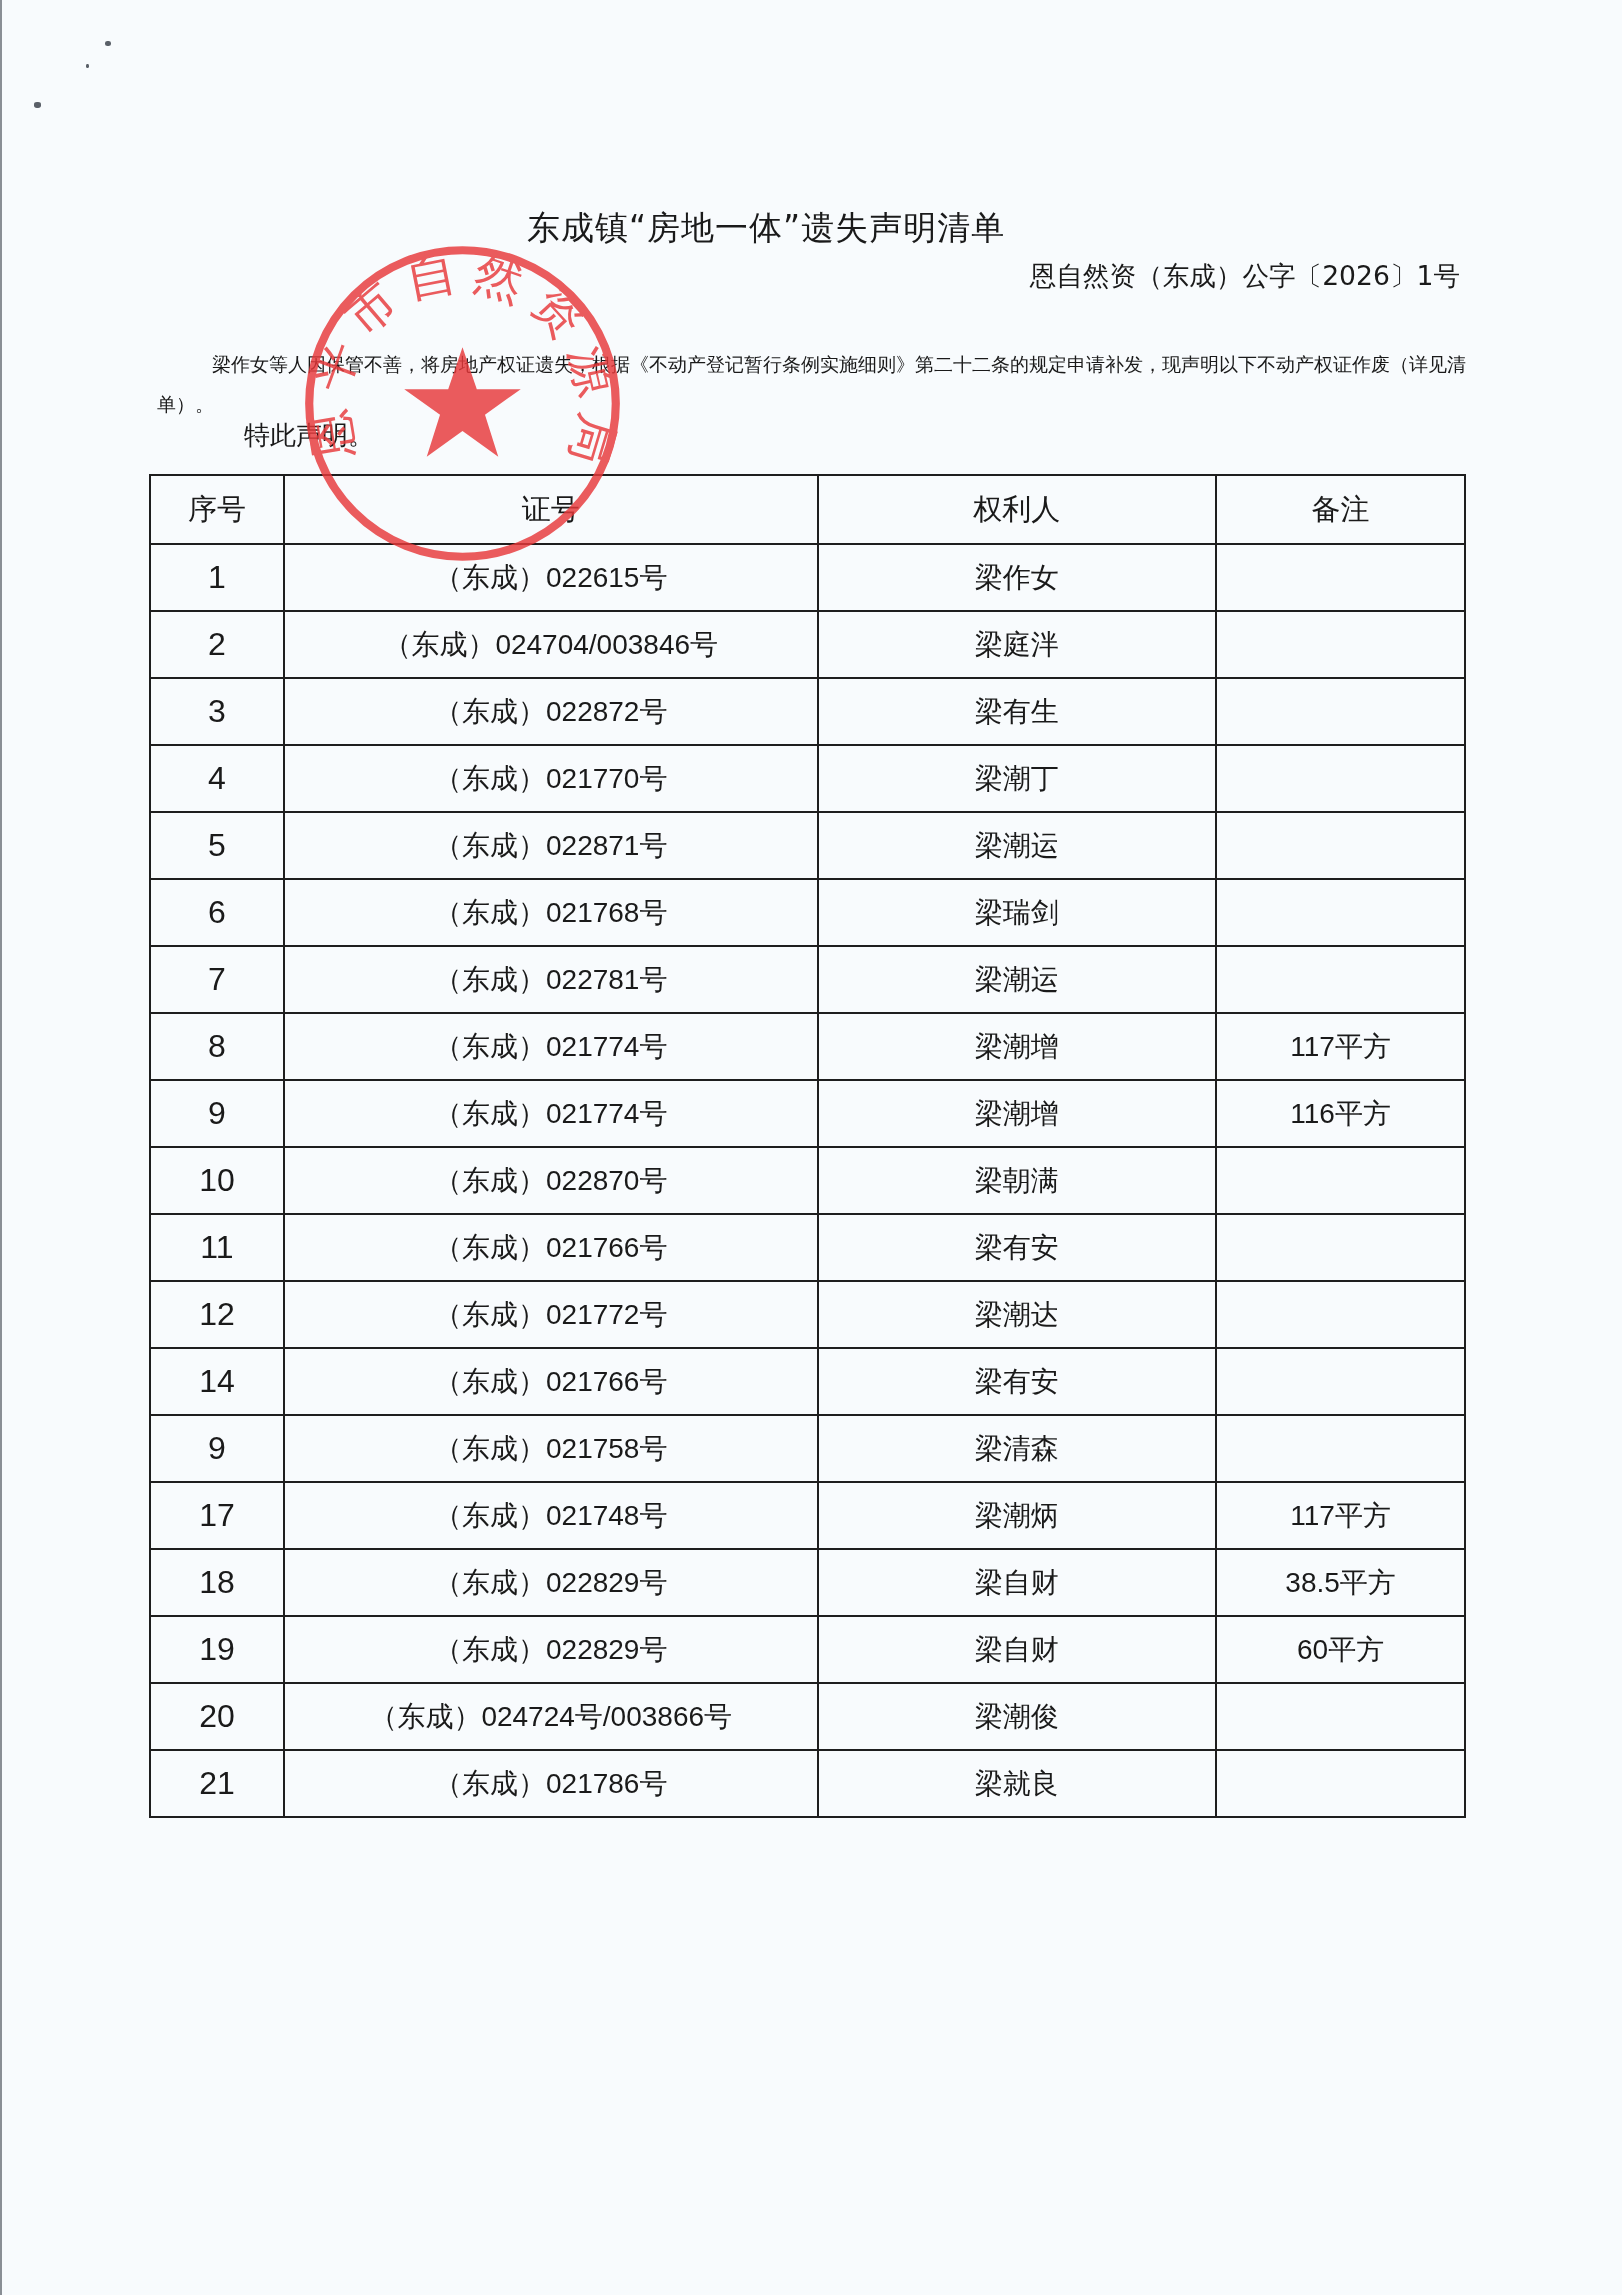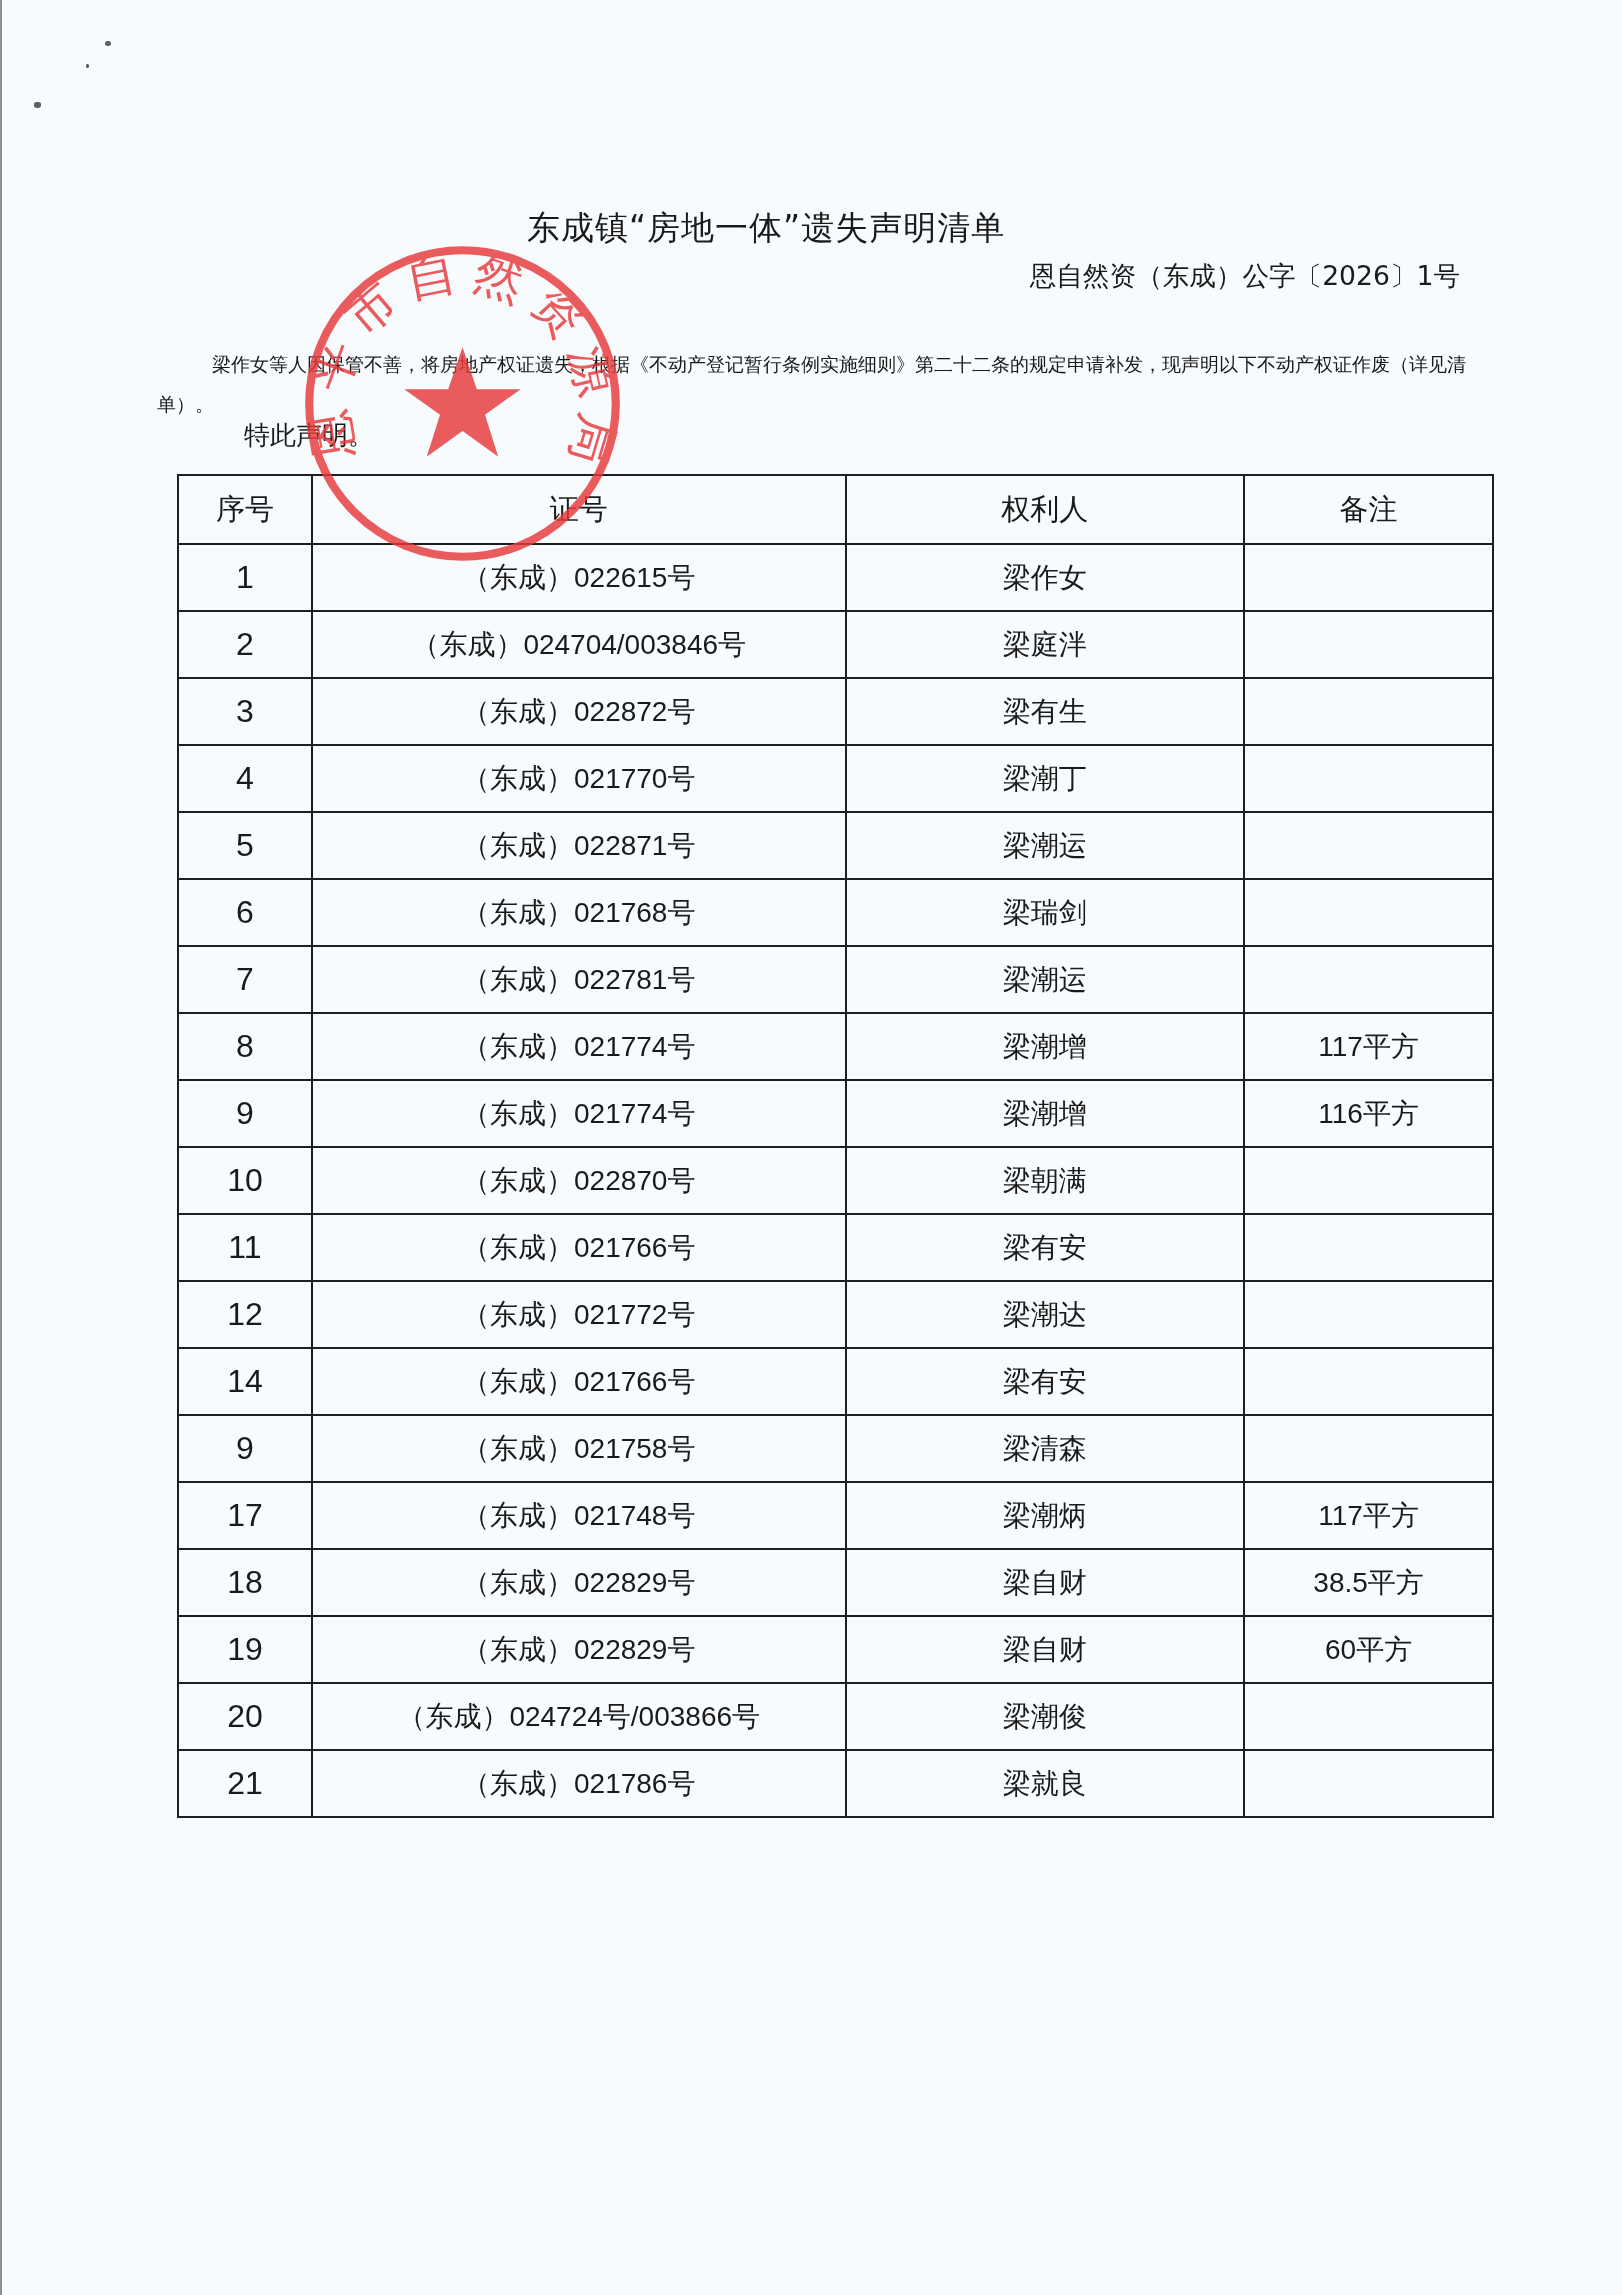--- a/index.html
+++ b/index.html
@@ -24,21 +24,20 @@
   }
   .para .indent { display:inline-block; width:55px; }
   .closing {
     position:absolute; left:213px; top:418px; font-size:26px;
     font-family:"DejaVu Sans","Liberation Sans",sans-serif;
     margin-left:31px;
   }
   table.list {
     position:absolute; left:149px; top:474px; width:1317px; border-collapse:collapse;
     font-family:"Liberation Sans","DejaVu Sans",sans-serif;
-    margin-left:28px;
   }
   table.list th, table.list td {
     border:2px solid #1e1e1e; text-align:center; vertical-align:middle; padding:0;
   }
   table.list th { height:67px; font-size:29px; font-weight:normal;
     font-family:"DejaVu Sans","Liberation Sans",sans-serif; }
   table.list td { height:65px; font-size:28px; }
   table.list td.seq { font-size:32px; }
   col.c1 { width:134px; } col.c2 { width:534px; } col.c3 { width:399px; } col.c4 { width:249px; }
   .seal {

